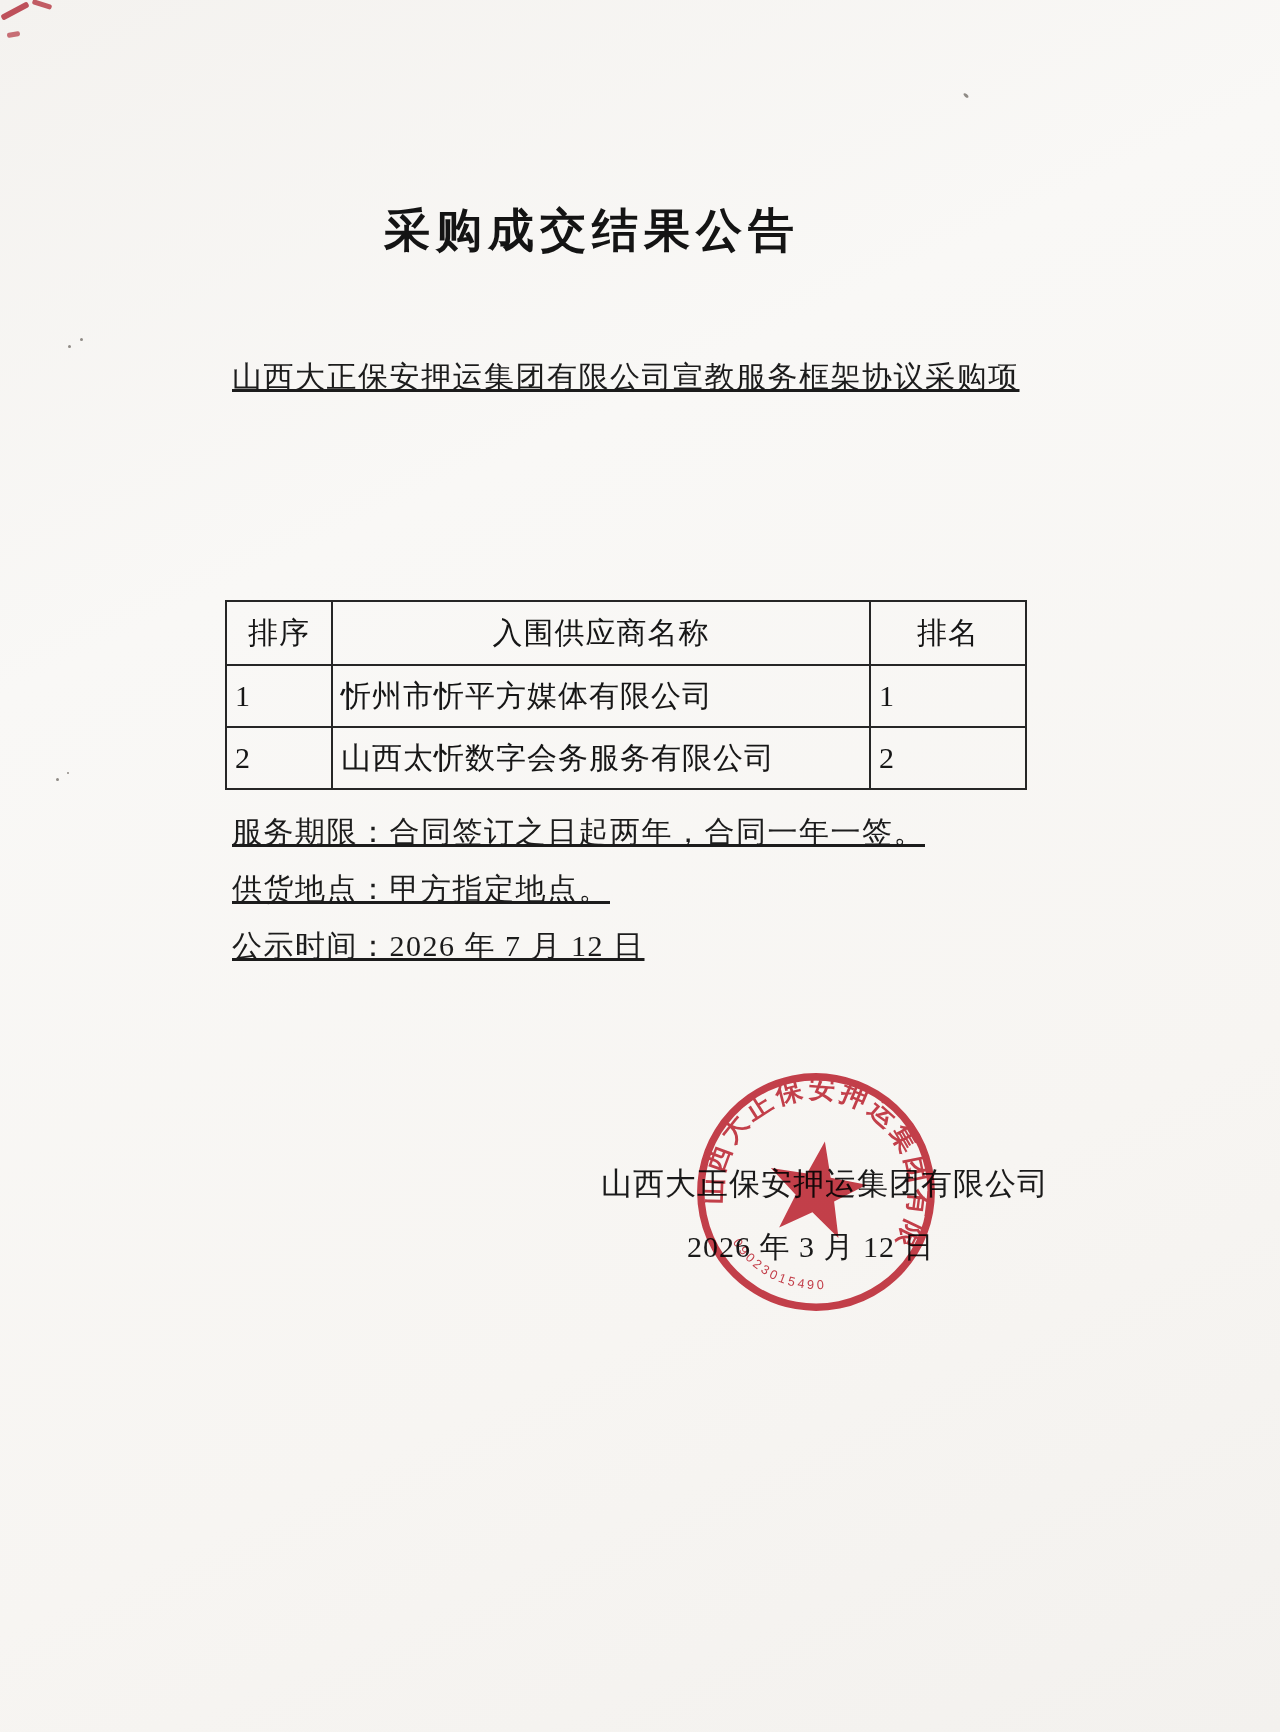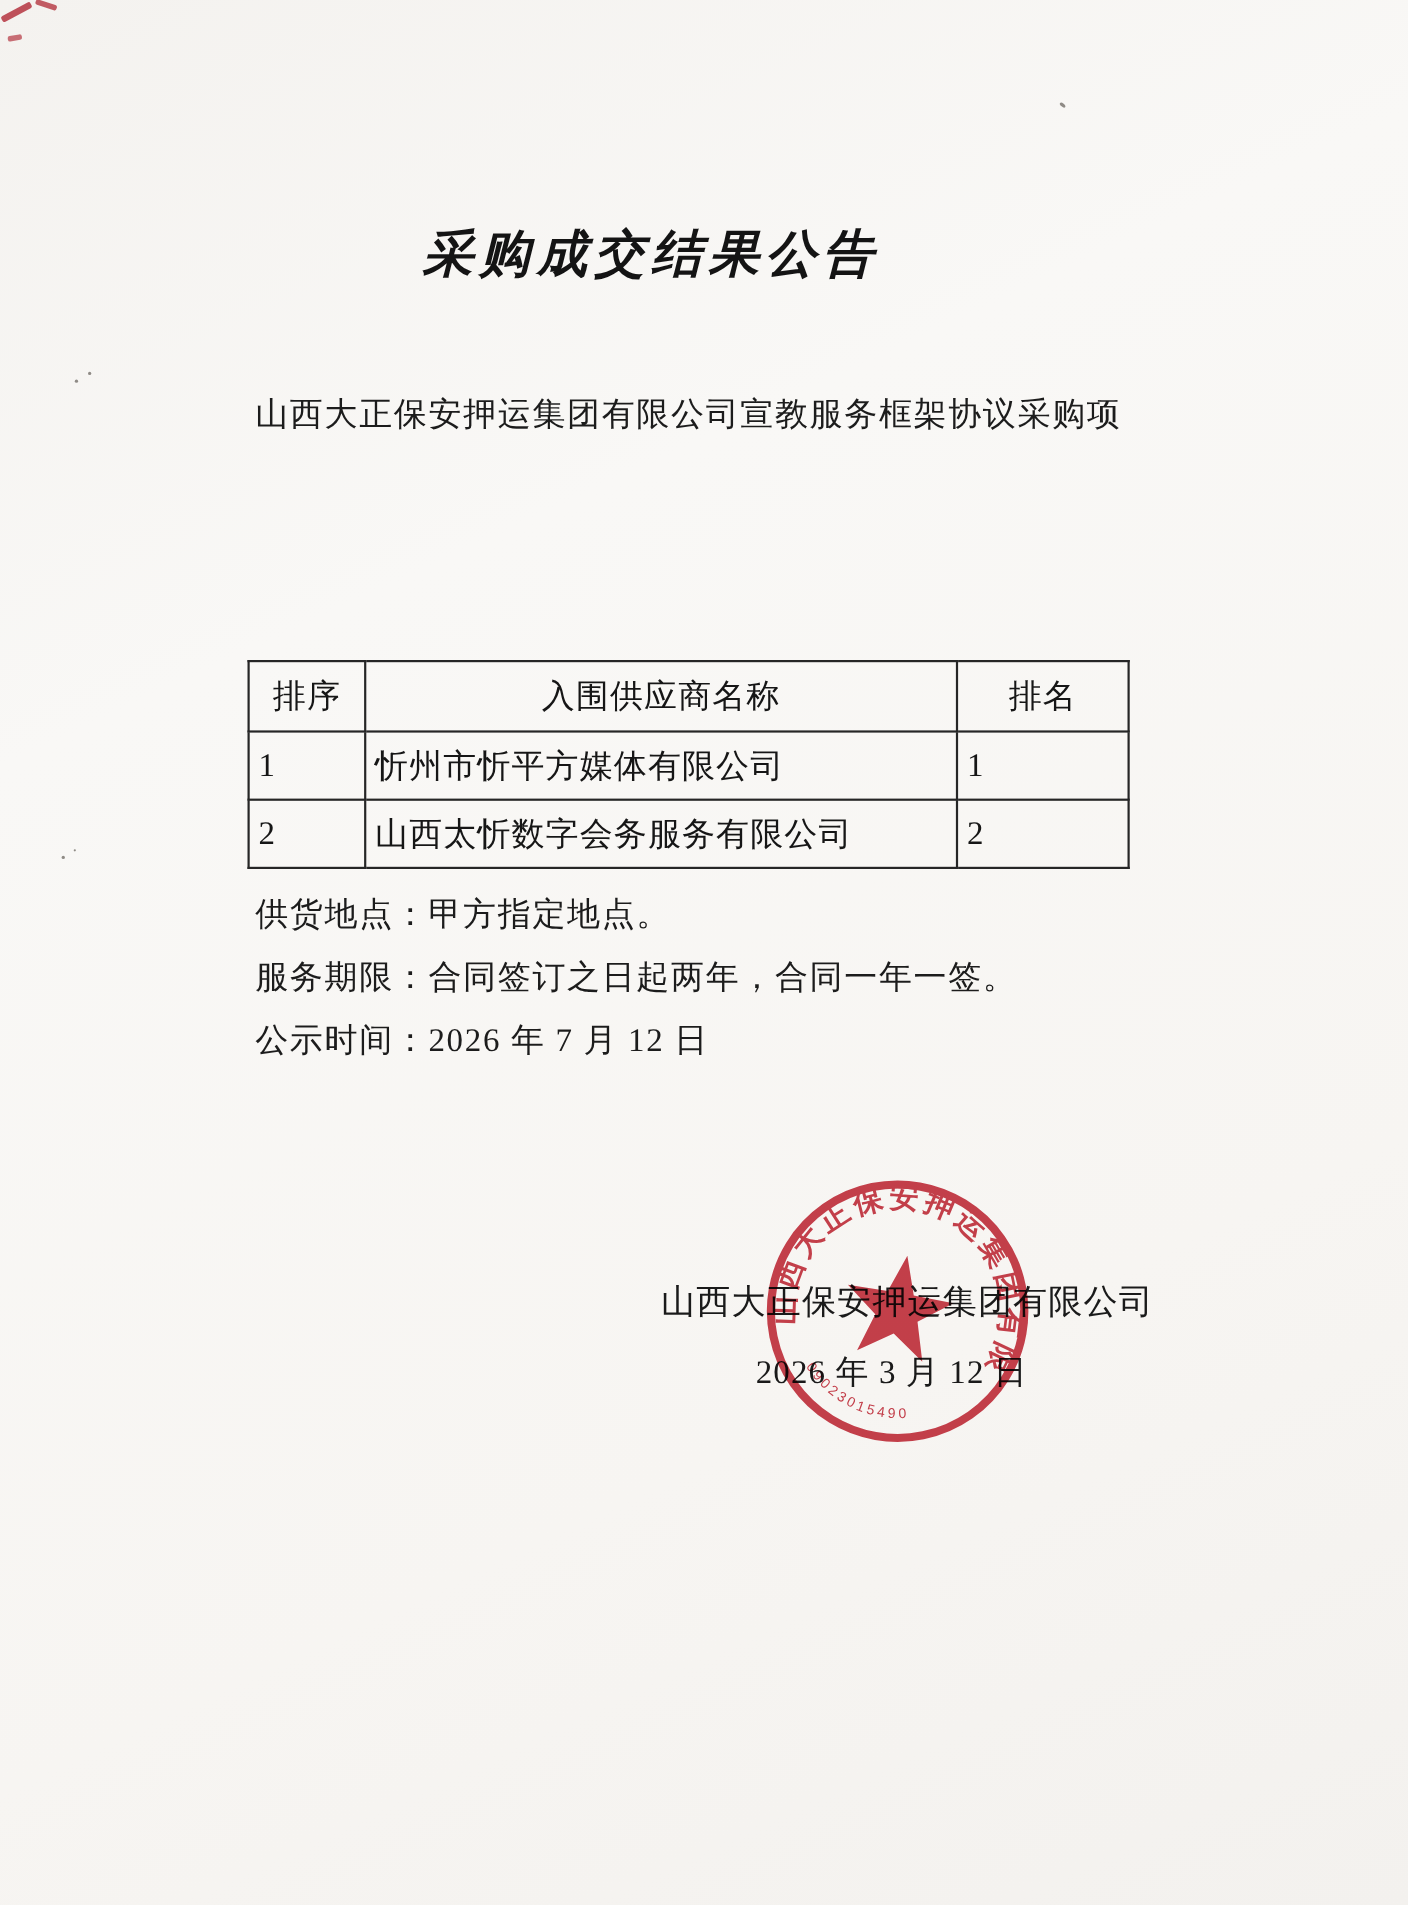--- a/index.html
+++ b/index.html
@@ -12,28 +12,27 @@
     color:#1c1c1c;
     overflow:hidden;
   }
 
   .doc-title {
     position:absolute; top:200px; left:0; width:1184px;
     text-align:center;
     font-family:"Liberation Sans", sans-serif;
     font-size:46px; font-weight:bold; letter-spacing:6px;
     color:#141414;
-    font-style:italic;
   }
 
   .body-block {
     position:absolute; left:176px; top:346px; width:846px;
     font-size:30px; line-height:61px; letter-spacing:1.5px;
   }
-  .indent { text-indent:56px; }
+  .indent { text-indent:56px;text-decoration:underline; }
 
   .supplier-table {
     position:absolute; left:225px; top:600px;
     border-collapse:collapse;
     font-size:30px; letter-spacing:1px;
     color:#161616;
   }
   .supplier-table th, .supplier-table td {
     border:2px solid #262626;
     font-weight:normal;
@@ -114,22 +113,22 @@
       </tr>
       <tr>
         <td>2</td>
         <td>山西太忻数字会务服务有限公司</td>
         <td>2</td>
       </tr>
     </tbody>
   </table>
 
   <div class="terms-block">
+    <div class="indent">服务期限：合同签订之日起两年，合同一年一签。</div>
     <div class="indent">供货地点：甲方指定地点。</div>
-    <div class="indent">服务期限：合同签订之日起两年，合同一年一签。</div>
     <div class="indent">公示时间：2026 年 7 月 12 日</div>
   </div>
 
   <div class="sig-company">山西大正保安押运集团有限公司</div>
   <div class="sig-date">2026 年 3 月 12 日</div>
 
   <svg class="stamp" viewBox="0 0 260 260">
     <defs>
       <path id="arc-top" d="M 41,166 A 96,96 0 1 1 219,166" fill="none"></path>
       <path id="arc-bottom" d="M 46,182 A 99,99 0 0 0 214,182" fill="none"></path>

